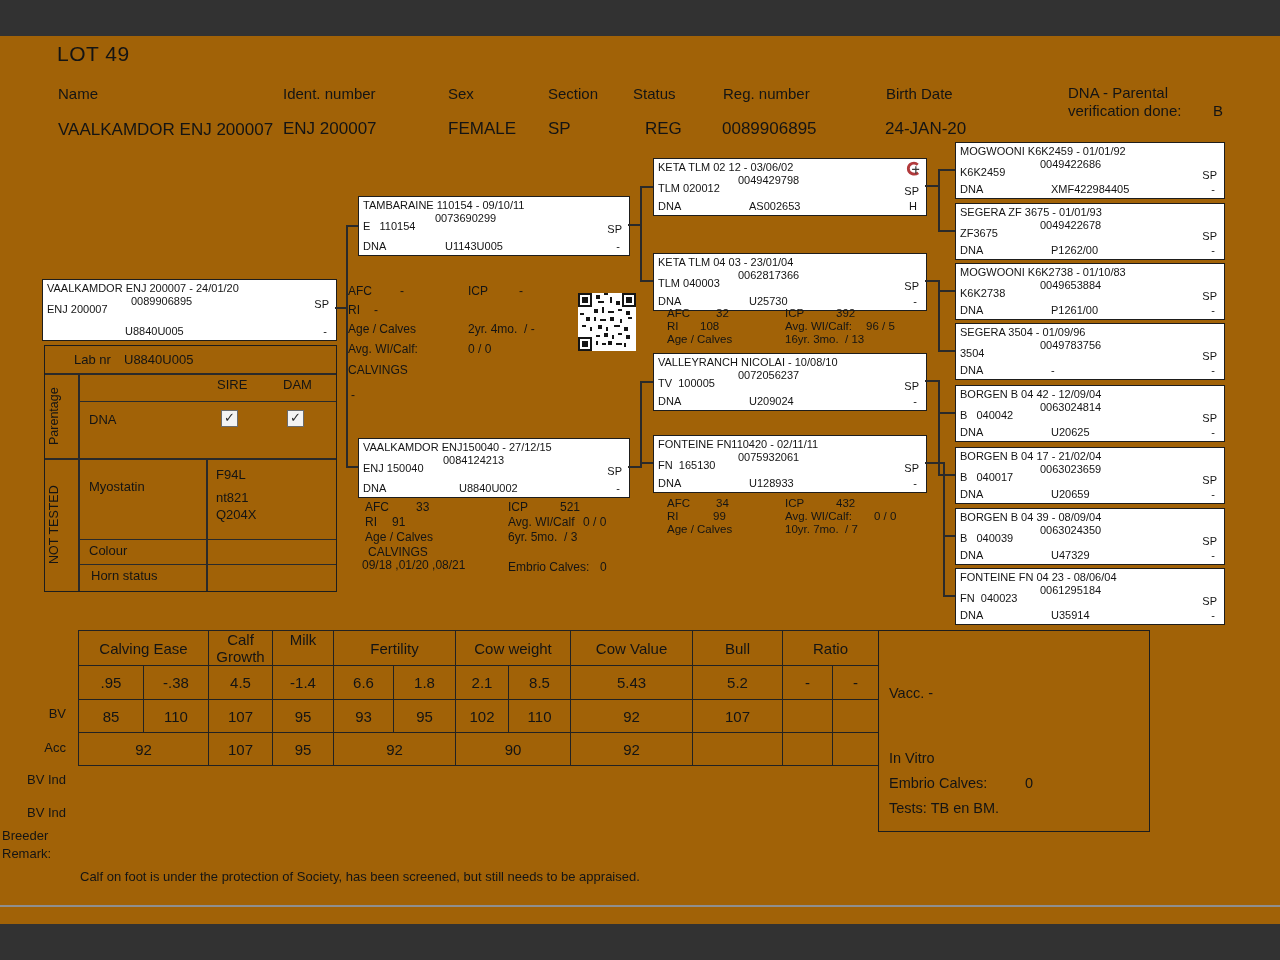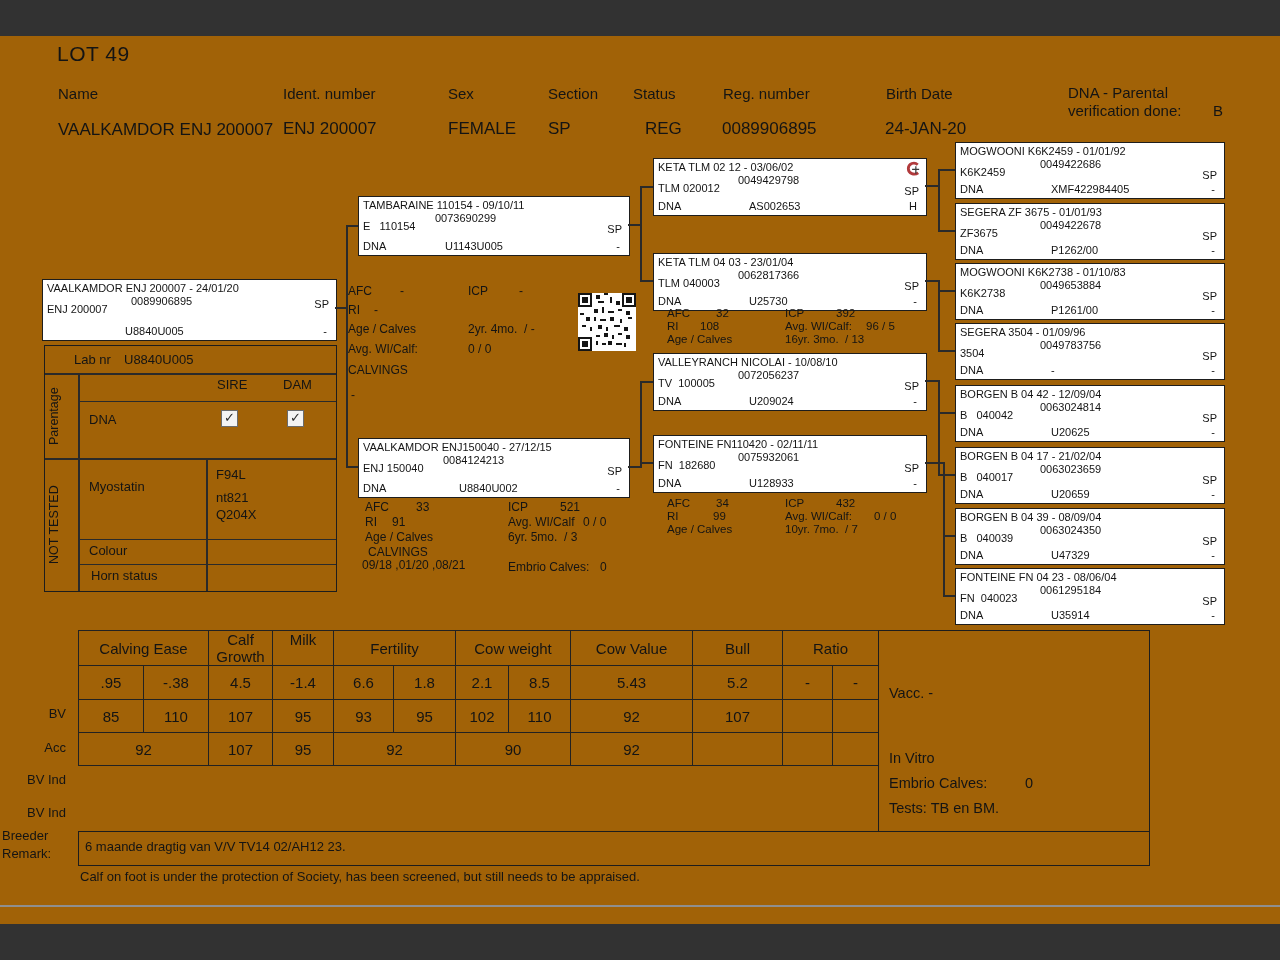--- a/index.html
+++ b/index.html
@@ -150,21 +150,21 @@
     <span class="t1">VALLEYRANCH NICOLAI - 10/08/10</span>
     <span class="t2id">TV  100005</span>
     <span class="t2reg">0072056237</span>
     <span class="sp">SP</span>
     <span class="dnal">DNA</span>
     <span class="dnav">U209024</span>
     <span class="mark">-</span>
   </div>
   <div class="pbox" style="left:653px;top:435px;width:272px;height:56px">
     <span class="t1">FONTEINE FN110420 - 02/11/11</span>
-    <span class="t2id">FN  182680</span>
+    <span class="t2id">FN  165130</span>
     <span class="t2reg">0075932061</span>
     <span class="sp">SP</span>
     <span class="dnal">DNA</span>
     <span class="dnav">U128933</span>
     <span class="mark">-</span>
   </div>
 
   <div class="pbox" style="left:955px;top:142px;width:268px;height:55px">
     <span class="t1">MOGWOONI K6K2459 - 01/01/92</span>
     <span class="t2id">K6K2459</span>
@@ -453,18 +453,15 @@
   <div class="panel">
     <span style="left:10px;top:10px">Vacc. -</span>
     <span style="left:10px;top:75px">In Vitro</span>
     <span style="left:10px;top:100px">Embrio Calves:</span>
     <span style="left:146px;top:100px">0</span>
     <span style="left:10px;top:125px">Tests: TB en BM.</span>
   </div>
 
   <div class="txt" style="left:2px;top:828px;font-size:13px">Breeder</div>
   <div class="txt" style="left:2px;top:846px;font-size:13px">Remark:</div>
-  <div class="remarkbox">
-    <div class="txt" style="left:6px;top:7px;font-size:13px">6 maande dragtig van V/V TV14 02/AH12 23.</div>
-  </div>
   <div class="txt" style="left:80px;top:869px;font-size:13px">Calf on foot is under the protection of Society, has been screened, but still needs to be appraised.</div>
 
 </div>
 
 </body></html>

